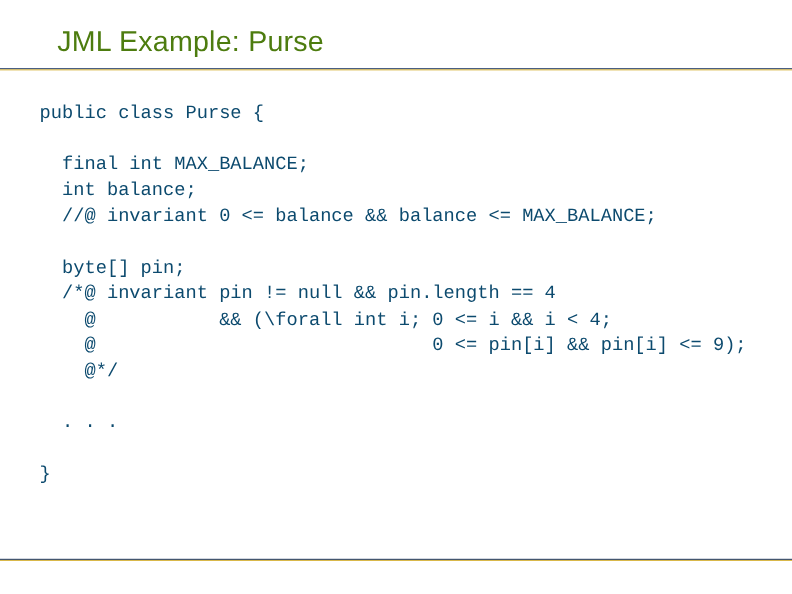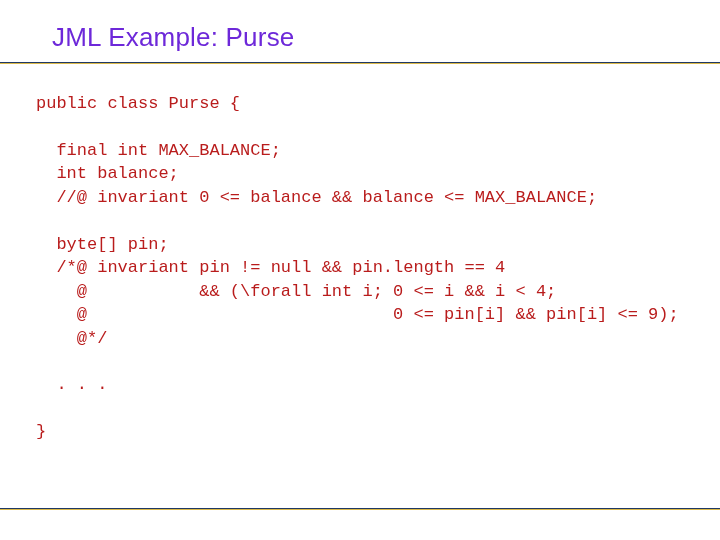--- a/index.html
+++ b/index.html
@@ -16,21 +16,21 @@
     position: relative;
     width: 720px;
     height: 540px;
     box-sizing: border-box;
   }
   .title {
     position: absolute;
     top: 22px;
     left: 52px;
     font-size: 26px;
-    color: #6d28d9;
+    color: #4d7c0f;
     font-weight: 400;
     letter-spacing: 0.2px;
   }
   .title-rule {
     position: absolute;
     top: 62px;
     left: 0;
     width: 720px;
     height: 0;
     border-top: 1px solid #1f3864;
@@ -47,21 +47,21 @@
   }
   .code {
     position: absolute;
     top: 92px;
     left: 36px;
     right: 20px;
     font-family: "Courier New", Courier, monospace;
     font-size: 17px;
     line-height: 1.38;
     white-space: pre;
-    color: #b91c1c;
+    color: #0c4a6e;
   }
 </style>
 </head>
 <body>
 
 <div class="slide">
   <div class="title">JML Example: Purse</div>
   <div class="title-rule"></div>
 
   <div class="code"><span>public class Purse {</span>

